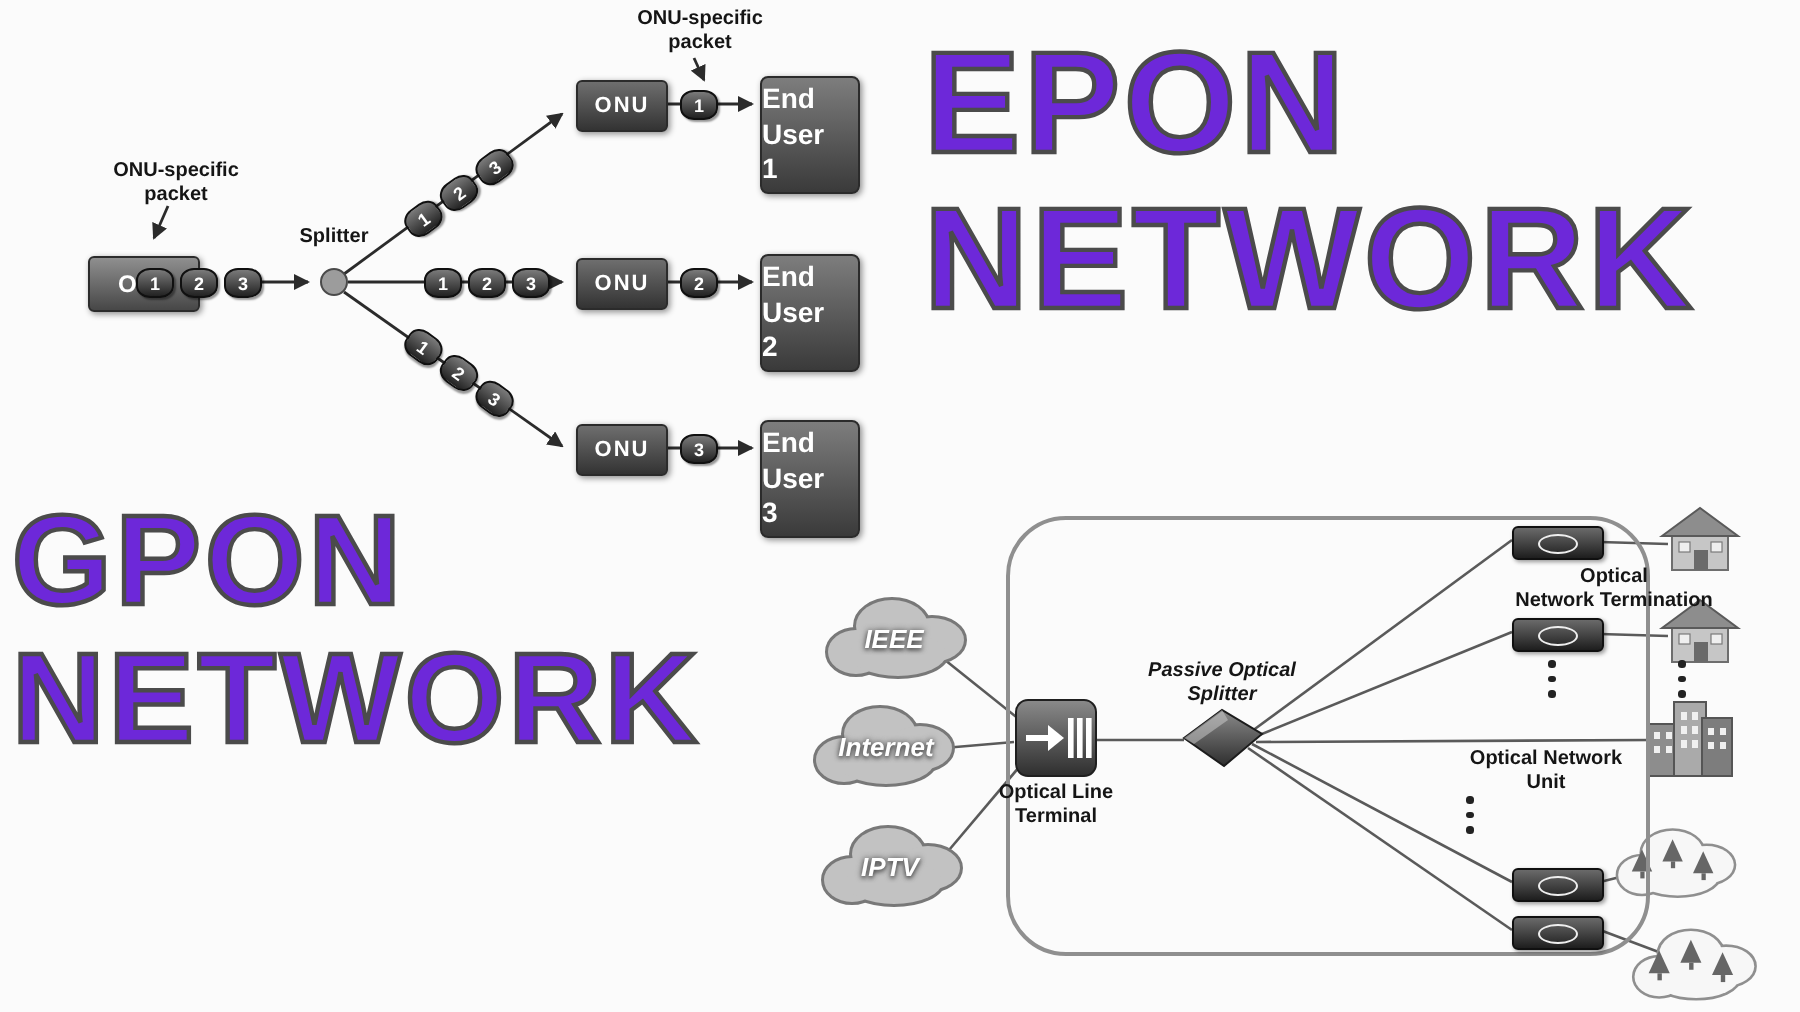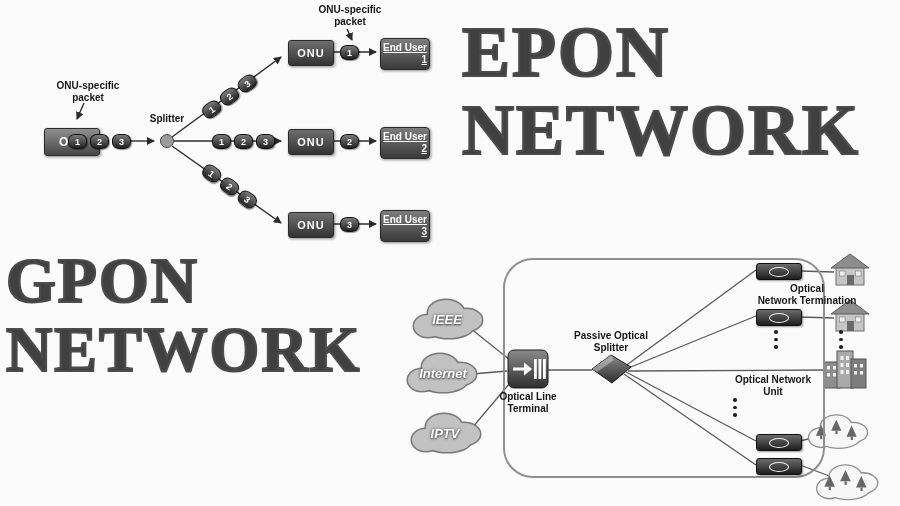--- a/index.html
+++ b/index.html
@@ -7,33 +7,33 @@
     position:relative;width:900px;height:506px;background:#fbfbfb;overflow:hidden;
     font-family:"Liberation Sans",sans-serif;
   }
   svg.layer{position:absolute;left:0;top:0;}
   .abs{position:absolute;}
   .lbl{
     font-weight:bold;font-size:10px;color:#151515;white-space:pre-line;
     text-align:center;line-height:1.2;
   }
   .title{
-    font-weight:bold;color:#404040;white-space:pre-line;line-height:1.08;
-    letter-spacing:2px;font-family:Liberation Serif, serif;-webkit-text-stroke:2.2px #4b4b4b;
+    font-weight:bold;color:#6d28d9;white-space:pre-line;line-height:1.08;
+    letter-spacing:2px;-webkit-text-stroke:2.2px #4b4b4b;
   }
   .box{
     background:linear-gradient(180deg,#8f8f8f,#474747);color:#fff;border:1px solid #2b2b2b;
     border-radius:3px;display:flex;align-items:center;justify-content:center;
     font-weight:bold;box-shadow:1px 1px 3px rgba(0,0,0,.45);
   }
   .oltbox{width:54px;height:26px;font-size:12px;letter-spacing:1px;}
   .onu{width:44px;height:24px;font-size:11px;letter-spacing:1px;background:linear-gradient(180deg,#6e6e6e,#333);}
   .endu{
-    width:48px;min-height:26px;font-size:10px;line-height:1.25;white-space:pre-line;
-    border-radius:4px;padding:2px 0;text-align:right;background:linear-gradient(180deg,#7d7d7d,#3a3a3a);text-decoration:underline;
+    width:48px;min-height:26px;font-size:14px;line-height:1.25;white-space:pre-line;
+    border-radius:4px;padding:2px 0;text-align:left;background:linear-gradient(180deg,#7d7d7d,#3a3a3a);
   }
   .chiprow{display:flex;gap:3px;}
   .rot-up{transform:rotate(-36deg);}
   .rot-down{transform:rotate(36deg);}
   .chip{
     width:17px;height:13px;border-radius:7px/6px;border:1px solid #101010;
     background:linear-gradient(180deg,#7a7a7a,#222);color:#fff;font-size:9px;font-weight:bold;
     display:flex;align-items:center;justify-content:center;box-shadow:1px 1px 1px rgba(0,0,0,.4);
   }
   .gcontainer{border:2.5px solid #8f8f8f;border-radius:30px;background:transparent;}
@@ -238,21 +238,21 @@
 NETWORK</div>
 
   <div class="abs gcontainer" style="left:503px;top:258px;width:318px;height:216px;"></div>
 
   <div class="abs cloudlbl" style="left:415px;top:312px;width:64px;">IEEE</div>
   <div class="abs cloudlbl" style="left:407px;top:366px;width:72px;">Internet</div>
   <div class="abs cloudlbl" style="left:412px;top:426px;width:66px;">IPTV</div>
 
   <div class="abs lbl" style="left:492px;top:391px;width:72px;">Optical Line
 Terminal</div>
-  <div class="abs lbl" style="left:568px;top:330px;width:86px;">Passive Optical
+  <div class="abs lbl" style="left:568px;top:330px;width:86px;font-style:italic;">Passive Optical
 Splitter</div>
 
   <div class="abs ont" style="left:756px;top:263px;">
       <span class="oval"></span>
     </div>
   <div class="abs ont" style="left:756px;top:309px;">
       <span class="oval"></span>
     </div>
   <div class="abs ont" style="left:756px;top:434px;">
       <span class="oval"></span>

